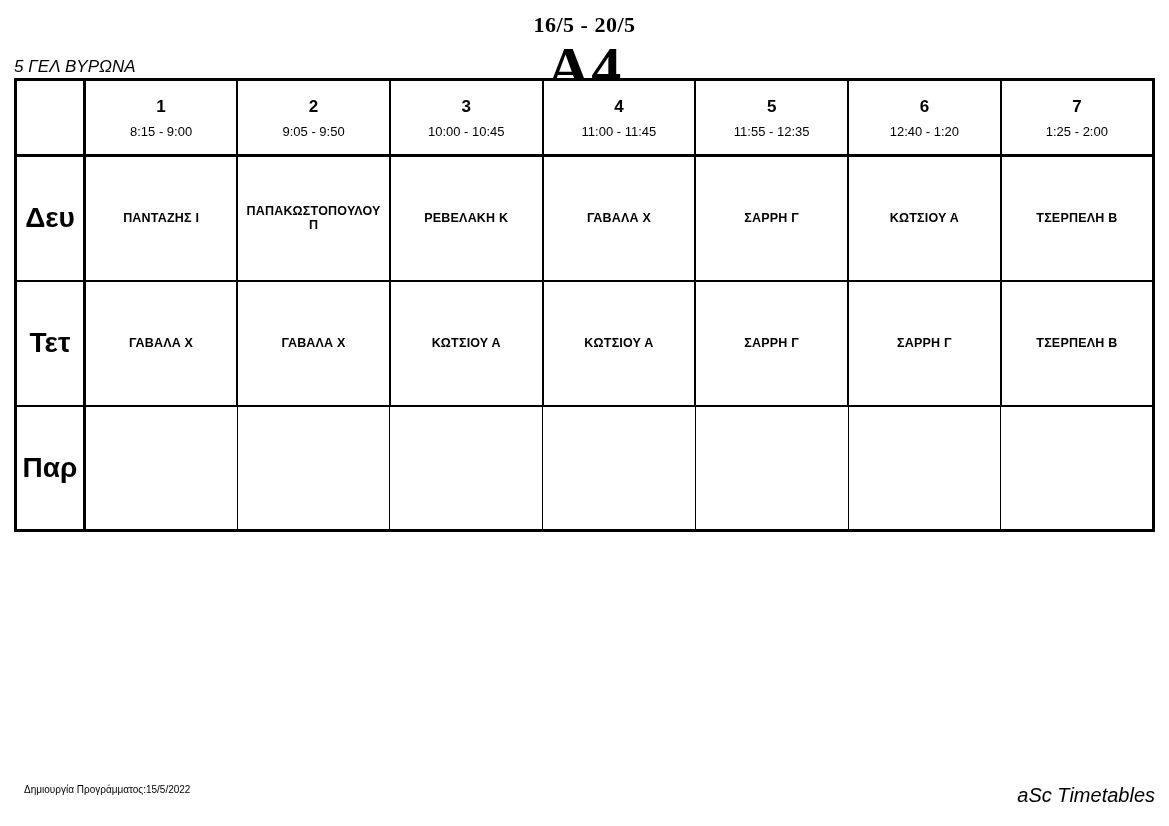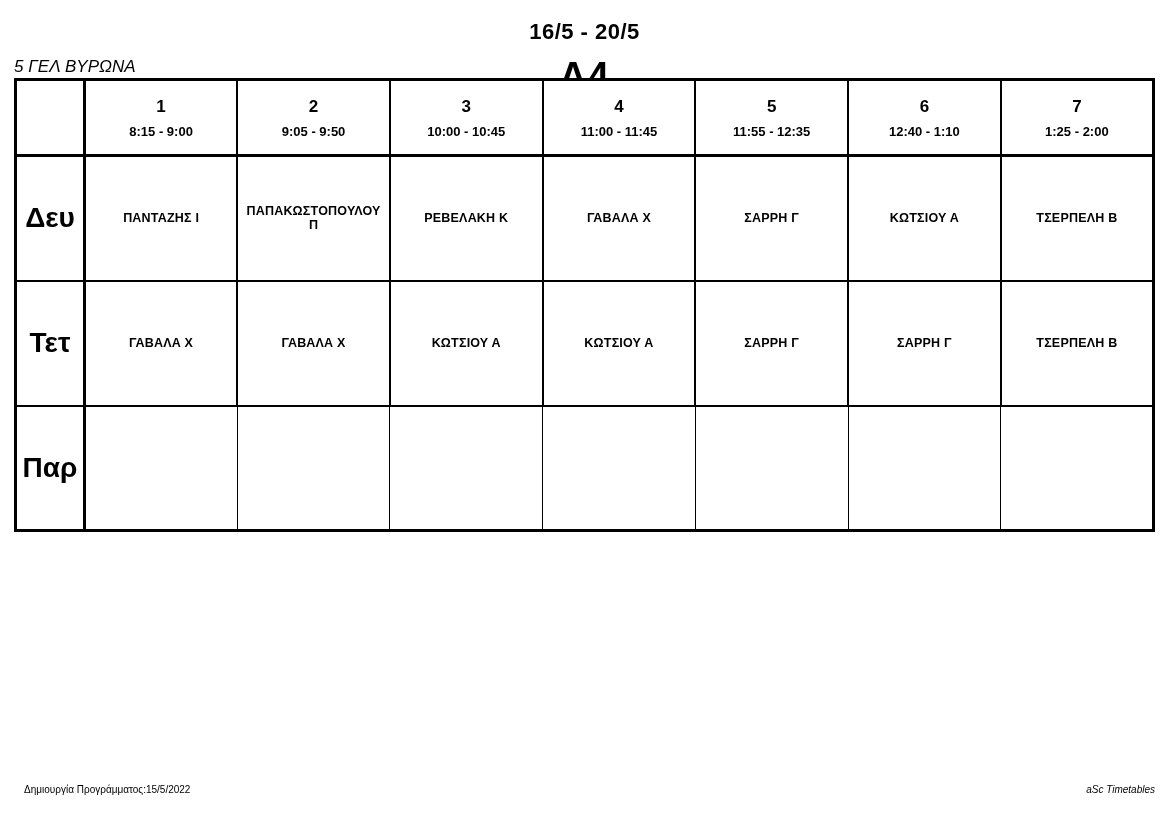--- a/index.html
+++ b/index.html
@@ -4,53 +4,53 @@
 <style>
   * { margin:0; padding:0; box-sizing:border-box; }
   html,body { background:#ffffff; }
   body {
     width:1169px; height:826px;
     font-family:"Liberation Sans", sans-serif;
     color:#000; position:relative; overflow:hidden;
   }
   .page { position:absolute; inset:0; background:#fff; }
 
-  .title-block { position:absolute; top:19px; left:0; width:100%; text-align:center; }
+  .title-block { position:absolute; top:12px; left:0; width:100%; text-align:center;font-family:Liberation Serif, serif; }
   .date-range { font-size:22px; font-weight:bold; letter-spacing:0.5px; }
-  .class-name { font-size:38px; font-weight:bold; line-height:1.0; margin-top:12px; letter-spacing:1px; }
+  .class-name { font-size:60px; font-weight:bold; line-height:1.0; margin-top:0px; letter-spacing:1px; }
 
   .school-name { position:absolute; left:14px; top:57px; font-size:17px; font-weight:normal;font-style:italic; }
 
   table.timetable {
     position:absolute; left:14px; top:78px;
     width:1141px; border-collapse:collapse; table-layout:fixed;
     border:3px solid #000; background:#fff;
   }
   .timetable th, .timetable td {
     border:2px solid #000; text-align:center; vertical-align:middle;
     overflow:hidden; padding:0 2px;
   }
   .timetable thead tr { height:76px; }
   .timetable tbody tr { height:125px;margin-left:25px; }
   .timetable thead th { border-bottom:3px solid #000; }
   .corner-col { width:69px; }
   .day-col { border-right:3px solid #000 !important; }
 
   .period-num { display:block; font-size:17px; font-weight:bold; }
-  .period-time { display:block; font-size:13px; font-weight:bold; margin-top:7px; }
+  .period-time { display:block; font-size:13px; font-weight:normal; margin-top:7px; }
   .day-label { font-size:28px; font-weight:bold; }
   td.lesson { font-size:12.5px; font-weight:bold; letter-spacing:0.2px; }
 
   tr.empty-row td.lesson { border-width:1px; }
 
   .footer-left {
     position:absolute; left:24px; top:784px; font-size:10px;
   }
   .footer-right {
-    position:absolute; right:14px; top:784px; font-size:10px; font-style:italic;
+    position:absolute; right:14px; top:784px; font-size:20px; font-style:italic;
   }
 </style>
 </head>
 <body>
 
 <div class="page">
 
   <div class="title-block">
     <div class="date-range">16/5 - 20/5</div>
     <div class="class-name">A4</div>
@@ -87,21 +87,21 @@
         <th>
           <span class="period-num">4</span>
           <span class="period-time">11:00 - 11:45</span>
         </th>
         <th>
           <span class="period-num">5</span>
           <span class="period-time">11:55 - 12:35</span>
         </th>
         <th>
           <span class="period-num">6</span>
-          <span class="period-time">12:40 - 1:10</span>
+          <span class="period-time">12:40 - 1:20</span>
         </th>
         <th>
           <span class="period-num">7</span>
           <span class="period-time">1:25 - 2:00</span>
         </th>
       </tr>
     </thead>
     <tbody>
       <tr>
         <td class="day-col"><span class="day-label">Δευ</span></td>

